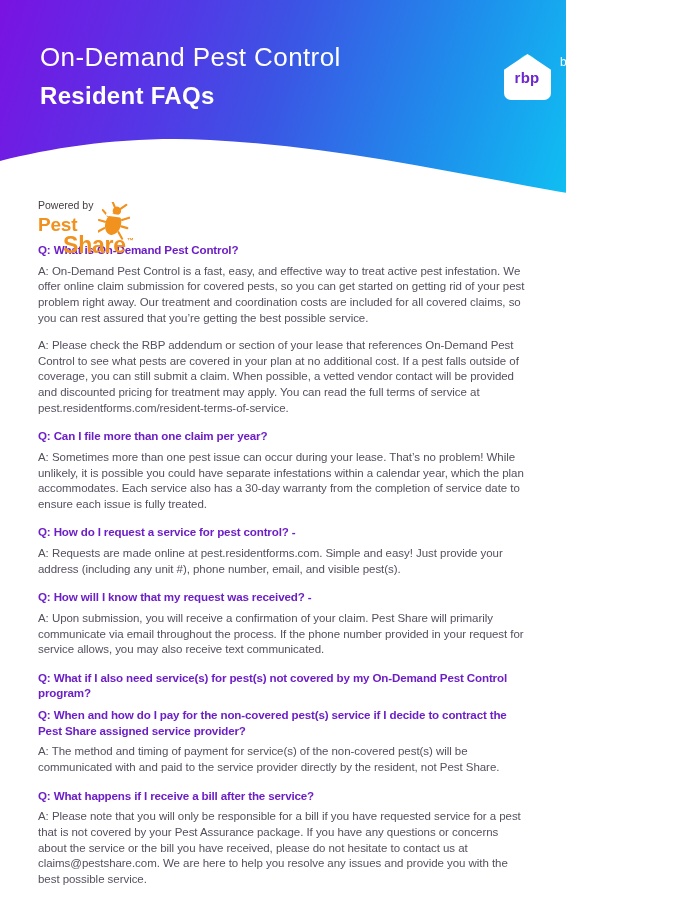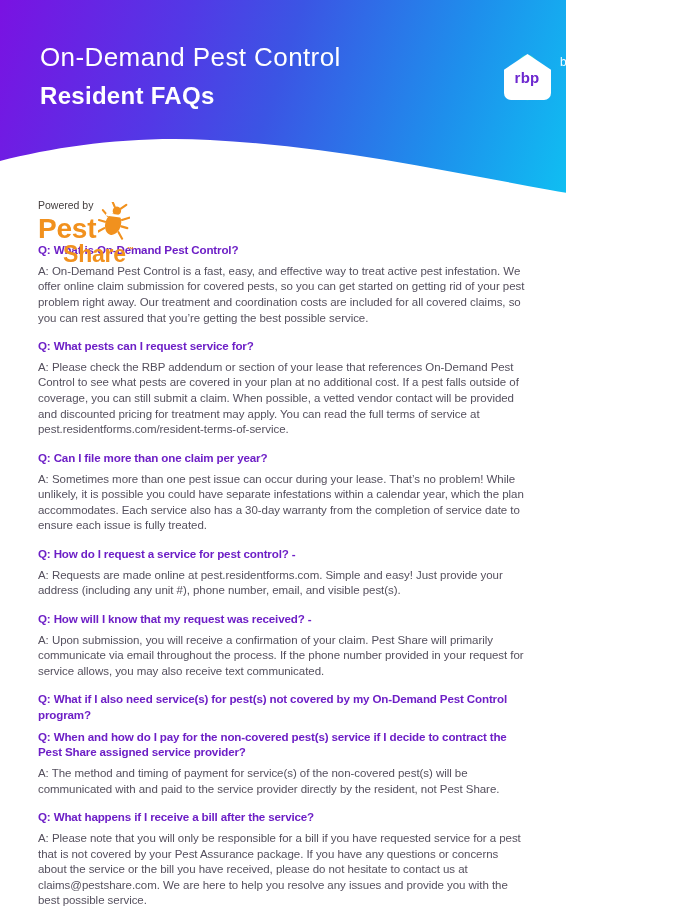--- a/index.html
+++ b/index.html
@@ -26,21 +26,21 @@
                clip-path:polygon(50% 0%, 100% 34%, 100% 100%, 0% 100%, 0% 34%); }
   .rbp-text { position:absolute; left:0; top:17px; width:48px; text-align:center; color:#6d28cf; font-weight:700; font-size:15px; letter-spacing:0.2px; }
   .sn-group { display:flex; align-items:flex-start; margin-left:9px; color:#ffffff; }
   .sn-by { font-size:12px; font-weight:400; margin-top:3px; margin-right:2px; opacity:0.95; }
   .sn-stack { text-align:right; font-weight:700; font-size:16px; line-height:0.82; letter-spacing:-0.3px; }
 
   
   .powered-block { position:absolute; left:38px; top:164px;margin-top:35px; }
   .powered-label { font-size:10.5px; color:#454040; font-weight:400; }
   .ps-wordmark { position:relative; margin-top:4px; color:#f1911e; font-weight:700; }
-  .ps-line1 { font-size:28px; line-height:1; letter-spacing:-0.2px; }
+  .ps-line1 { font-size:19px; line-height:1; letter-spacing:-0.2px; }
   .ps-line2 { font-size:23px; line-height:1; margin-left:25px; margin-top:0px; letter-spacing:-0.2px; }
   .ps-tm { font-size:7px; vertical-align:10px; margin-left:1px; }
   .bug-icon { position:absolute; left:60px; top:-13px; width:32px; height:38px; }
 
   
   .faqs { padding:32px 38px 0 38px; }
   .faq-q { color:#6d1fc6; font-weight:700; font-size:11.6px; line-height:1.35; letter-spacing:-0.15px; margin-bottom:6px; }
   .faq-a { color:#55505e; font-size:11.5px; line-height:1.36; letter-spacing:-0.05px; margin-bottom:12px; }
 </style>
 </head>
@@ -96,21 +96,20 @@
       </svg>
     </div>
   </div>
 
   <div class="faqs">
     <div class="faq-item">
       <div class="faq-q">Q: What is On-Demand Pest Control?</div>
       <div class="faq-a">A: On-Demand Pest Control is a fast, easy, and effective way to treat active pest infestation. We offer online claim submission for covered pests, so you can get started on getting rid of your pest problem right away. Our treatment and coordination costs are included for all covered claims, so you can rest assured that you’re getting the best possible service.</div>
     </div>
     <div class="faq-item">
-      <div class="faq-q">Q: What pests can I request service for?</div>
       <div class="faq-a">A: Please check the RBP addendum or section of your lease that references On-Demand Pest Control to see what pests are covered in your plan at no additional cost. If a pest falls outside of coverage, you can still submit a claim. When possible, a vetted vendor contact will be provided and discounted pricing for treatment may apply. You can read the full terms of service at pest.residentforms.com/resident-terms-of-service.</div>
     </div>
     <div class="faq-item">
       <div class="faq-q">Q: Can I file more than one claim per year?</div>
       <div class="faq-a">A: Sometimes more than one pest issue can occur during your lease. That’s no problem! While unlikely, it is possible you could have separate infestations within a calendar year, which the plan accommodates. Each service also has a 30-day warranty from the completion of service date to ensure each issue is fully treated.</div>
     </div>
     <div class="faq-item">
       <div class="faq-q">Q: How do I request a service for pest control? -</div>
       <div class="faq-a">A: Requests are made online at pest.residentforms.com. Simple and easy! Just provide your address (including any unit #), phone number, email, and visible pest(s).</div>
     </div>

